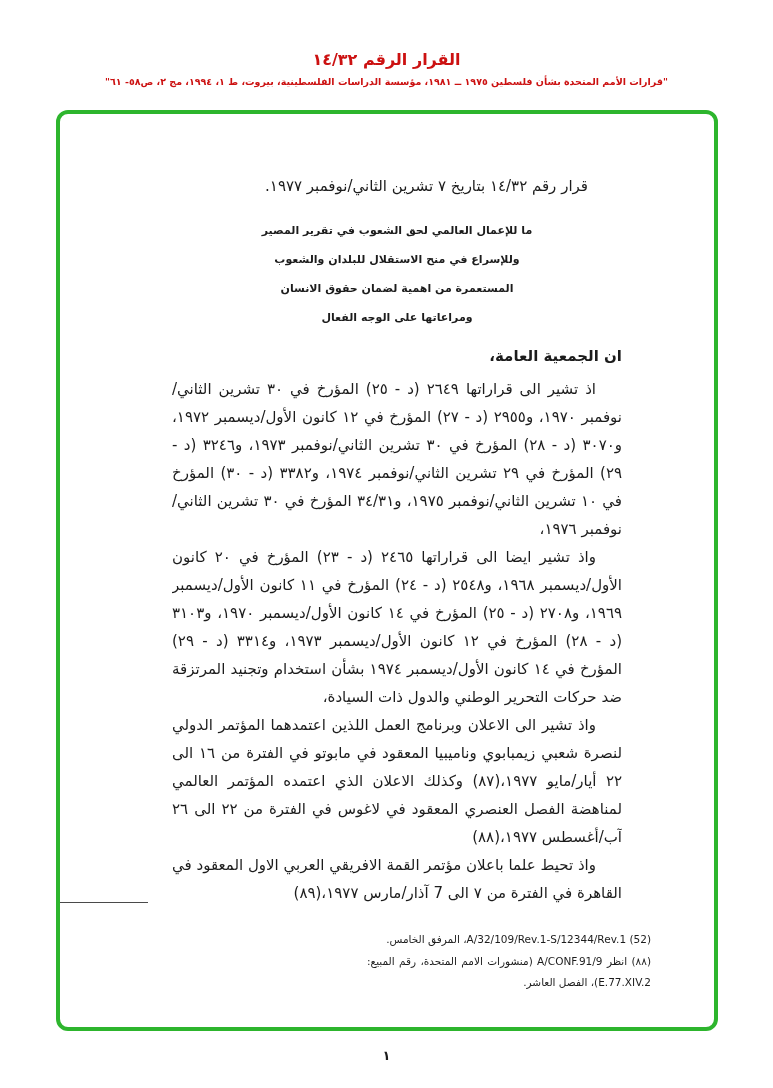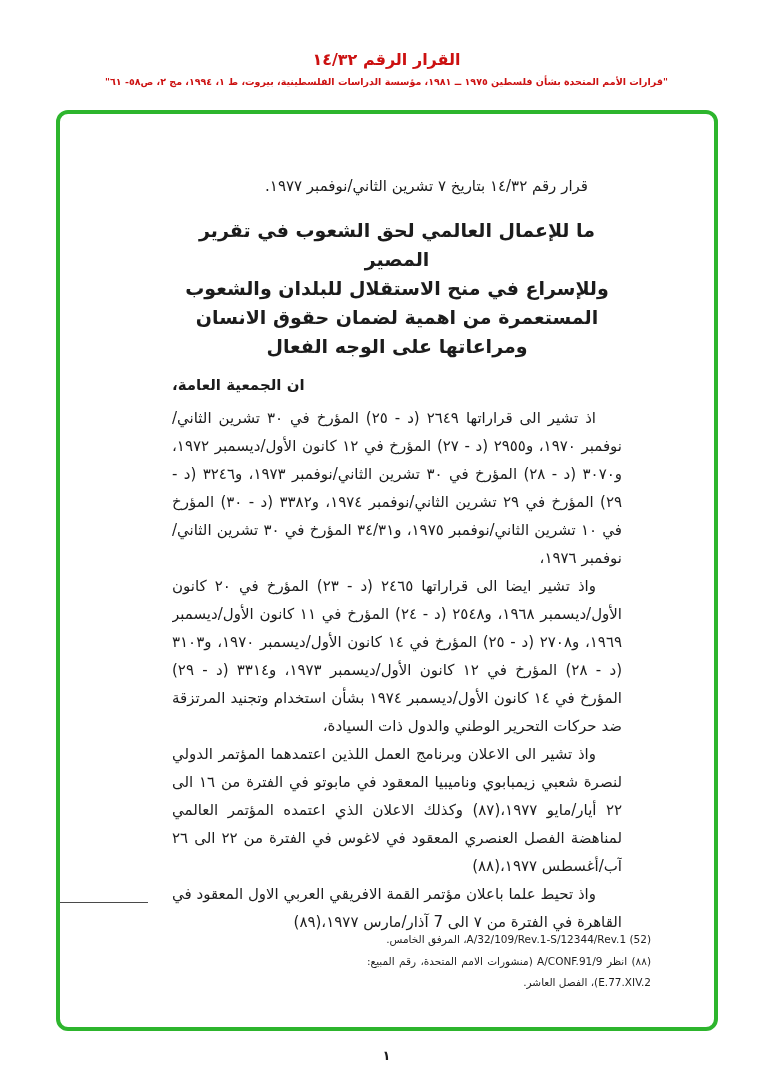--- a/index.html
+++ b/index.html
@@ -44,29 +44,29 @@
     font-size: 15px; line-height: 28px;
     text-align: justify;
   }
   .intro {
     margin: 0 0 16px 0;
     text-indent: 34px;
     font-size: 15px;
   }
   .title-block {
     font-weight: bold;
-    font-size: 19px; line-height: 29px;
+    font-size: 11px; line-height: 29px;
     text-align: center;
     margin: 0 0 10px 0;
   }
   .opening {
     font-weight: bold;
     font-size: 15px;
     margin: 0 0 5px 0;
-    text-align: left;
+    text-align: right;
   }
   .body-para { margin: 0; text-indent: 26px; }
   .footnote-sep {
     position: absolute;
     left: 60px; top: 902px;
     width: 88px; height: 1px;
     background: #4a4a4a;
   }
   .footnotes {
     position: absolute;

